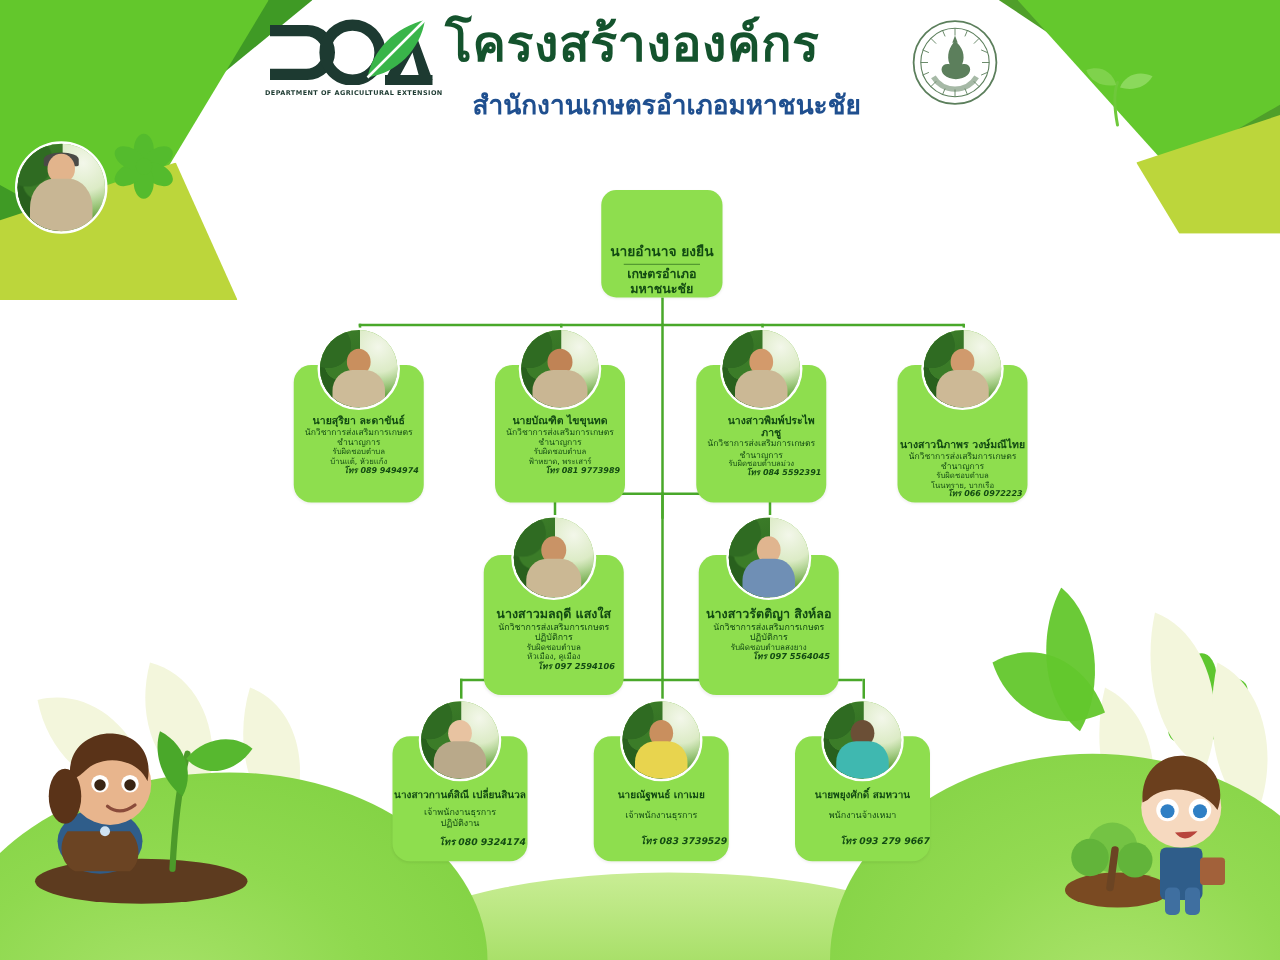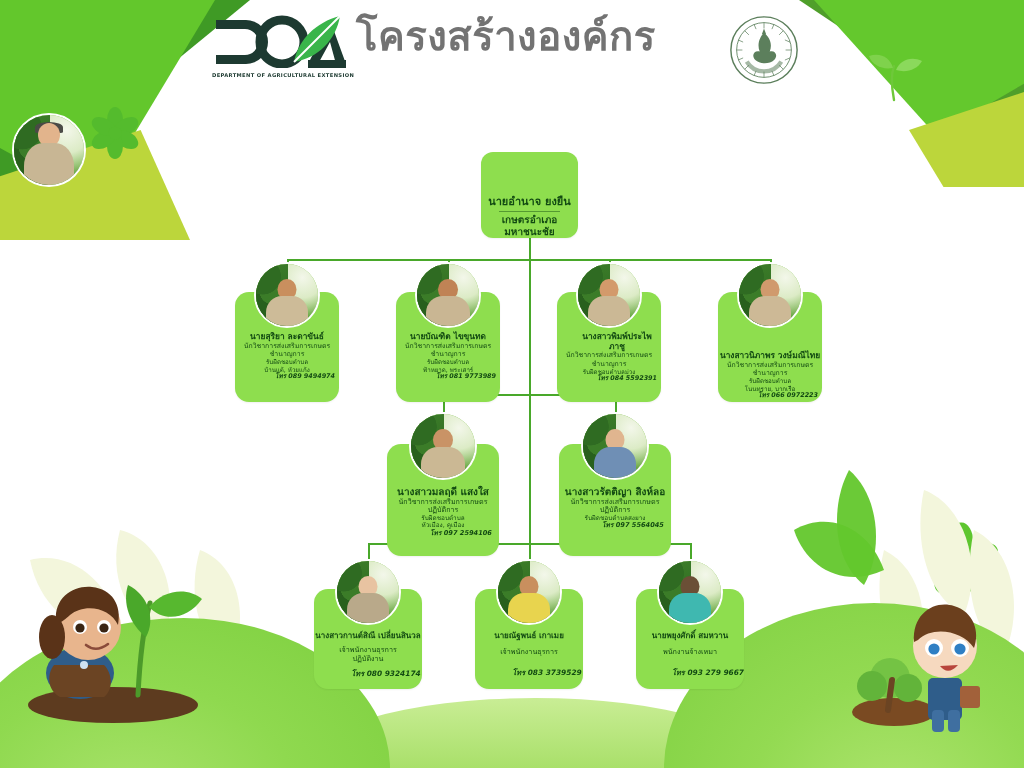--- a/index.html
+++ b/index.html
@@ -85,21 +85,21 @@
   .logo-doae {
     position: absolute; left: 212px; top: 14px; width: 138px; height: 62px;
   }
   .logo-doae .caption {
     position: absolute; left: 0; bottom: -2px; width: 138px;
     text-align: center; font-size: 5.2px; letter-spacing: .35px;
     color: #1d3a31; font-weight: 700; white-space: nowrap;
   }
   .title-main {
     position: absolute; left: 356px; top: 16px;
-    font-size: 40px; font-weight: 700; color: #737373;
+    font-size: 40px; font-weight: 700; color: #14532d;
     letter-spacing: .5px; line-height: 1;
   }
   .title-sub {
     position: absolute; left: 378px; top: 74px;
     font-size: 21px; font-weight: 700; color: #1f4f8f; line-height: 1;
   }
   .seal {
     position: absolute; left: 728px; top: 12px; width: 72px; height: 76px;
     border-radius: 50%;
   }
@@ -298,20 +298,21 @@
         <circle cx="70" cy="28" r="22" fill="none" stroke="#1d3a31" stroke-width="9"></circle>
         <path d="M96 50 L118 6 L134 50 h-10 L118 28 L106 50 Z" fill="#1d3a31"></path>
         <path d="M96 50 h38" stroke="#1d3a31" stroke-width="8"></path>
         <path d="M128 2 C104 8 86 26 82 48 C106 44 124 26 128 2 Z" fill="#39b54a"></path>
         <path d="M128 2 C110 20 96 34 82 48" stroke="#ffffff" stroke-width="2" fill="none"></path>
       </svg>
       <div class="caption">DEPARTMENT OF AGRICULTURAL EXTENSION</div>
     </div>
 
     <div class="title-main">โครงสร้างองค์กร</div>
+    <div class="title-sub">สำนักงานเกษตรอำเภอมหาชนะชัย</div>
 
     <svg class="seal" viewBox="0 0 100 100">
       <circle cx="50" cy="50" r="46" fill="none" stroke="#5c7f5c" stroke-width="2"></circle>
       <circle cx="50" cy="50" r="38" fill="none" stroke="#5c7f5c" stroke-width="1.2"></circle>
       <g stroke="#5c7f5c" stroke-width="1">
         <path d="M50 12 V20 M50 80 V88 M12 50 H20 M80 50 H88
                  M23 23 L29 29 M71 71 L77 77 M77 23 L71 29 M29 71 L23 77
                  M36 14 L39 21 M61 79 L64 86 M14 64 L21 61 M79 36 L86 39
                  M64 14 L61 21 M39 79 L36 86 M14 36 L21 39 M79 64 L86 61"></path>
       </g>

